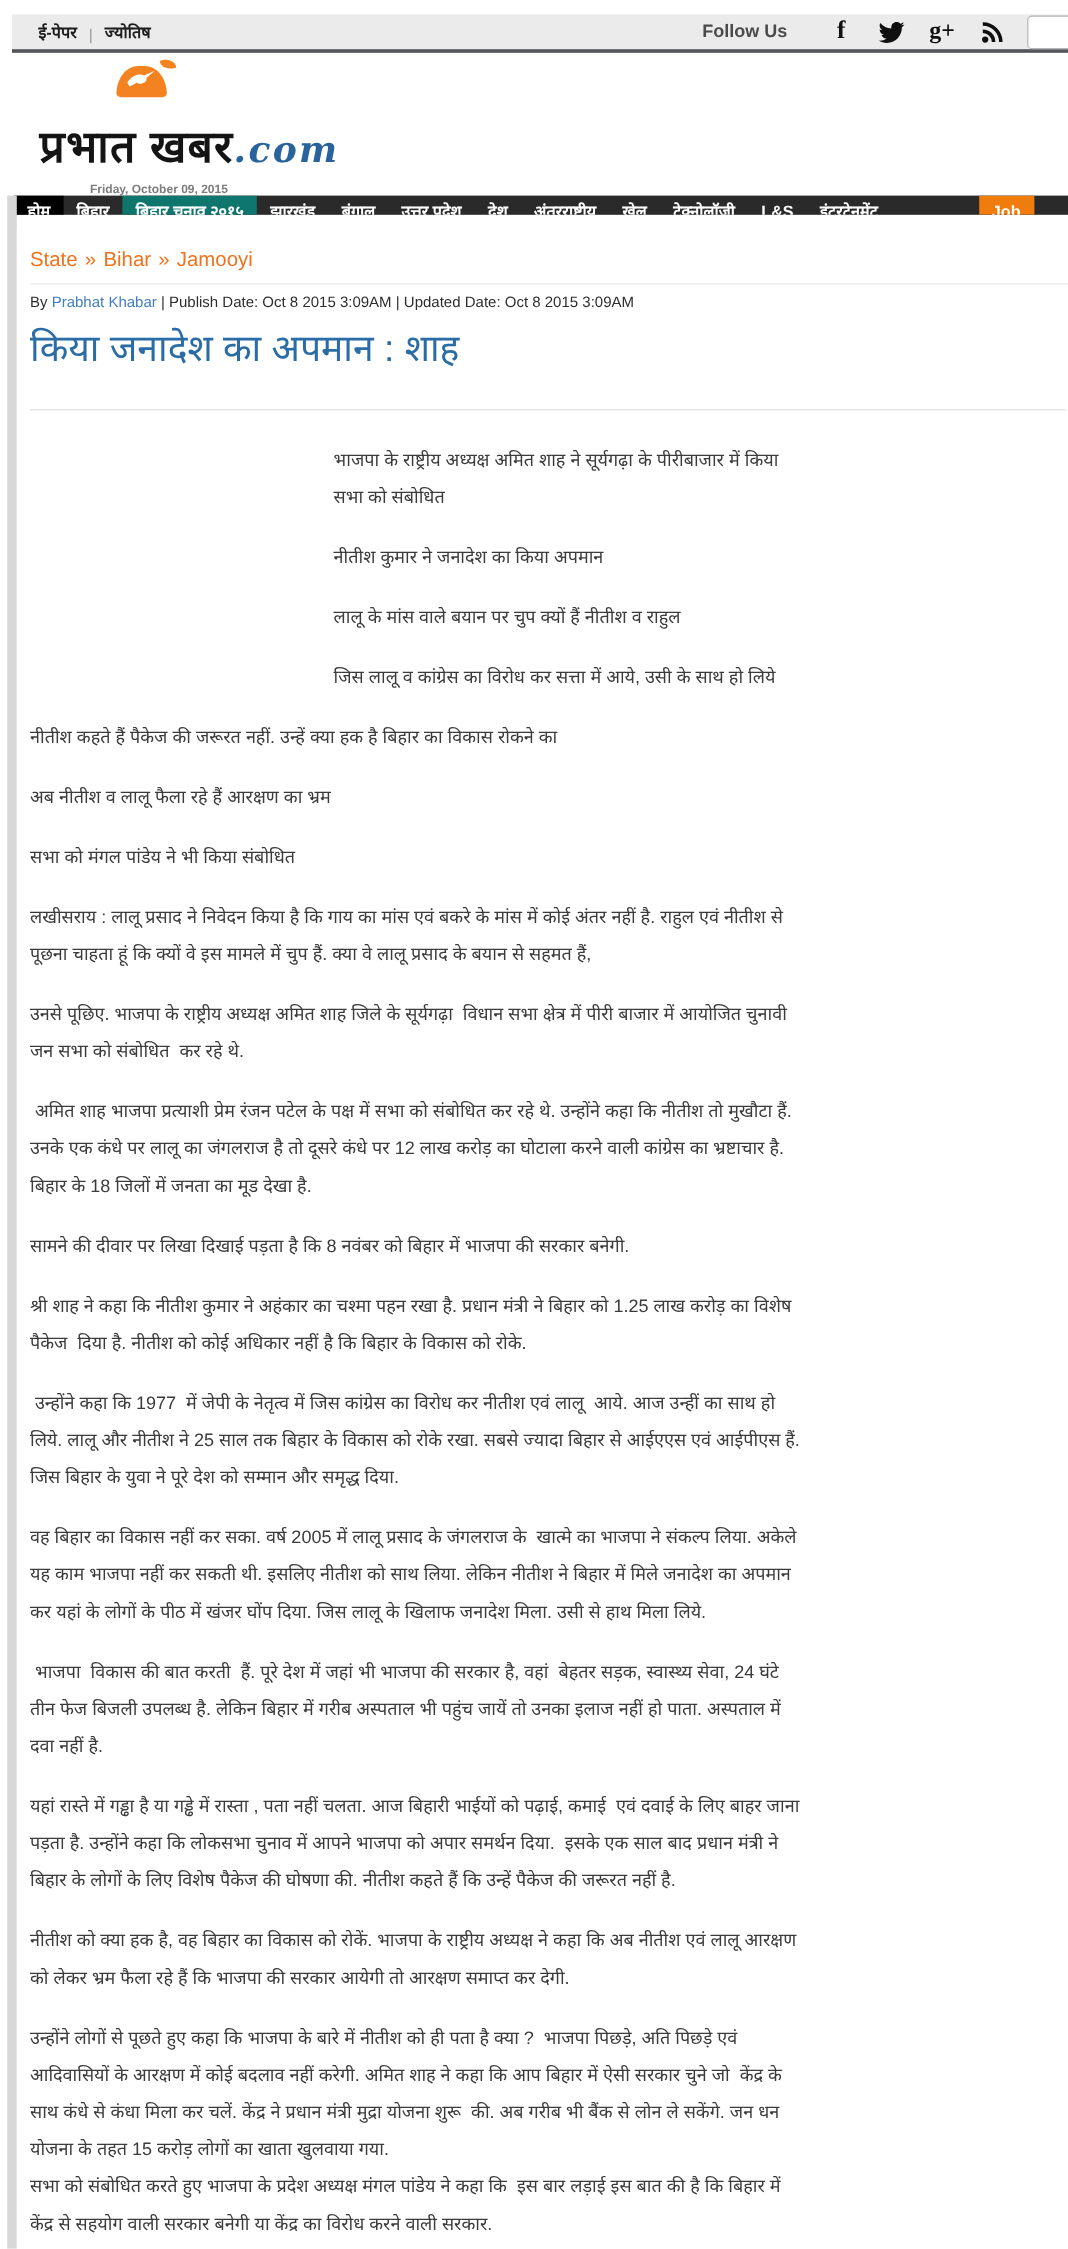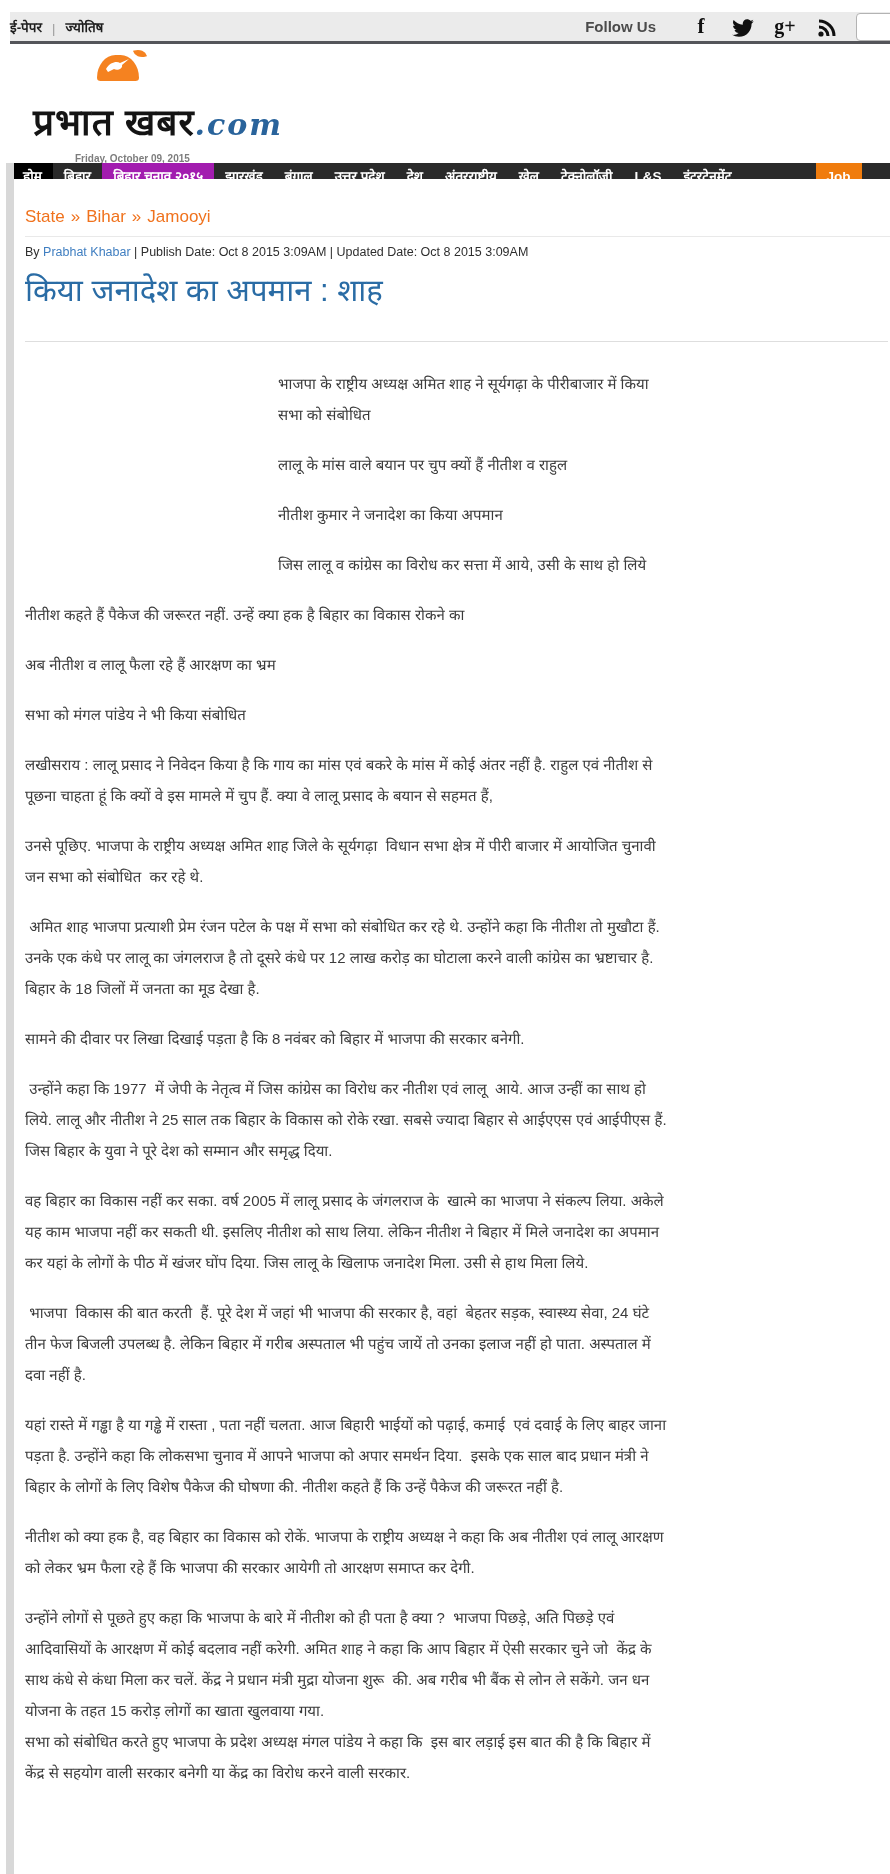--- a/index.html
+++ b/index.html
@@ -7,21 +7,21 @@
     width:890px;height:1874px;position:relative;overflow:hidden;
     background:#ffffff;
     font-family:"Liberation Sans","DejaVu Sans",sans-serif;
   }
   
   .topbar{
     position:absolute;left:10px;right:0;top:12px;height:29px;
     background:#ebebeb;border-bottom:3px solid #54555a;
     display:flex;align-items:center;
   }
-  .topbar-left{display:flex;align-items:flex-end;gap:10px;}
+  .topbar-left{padding-left:22px;display:flex;align-items:flex-end;gap:10px;}
   .topbar-left a{font-size:13.5px;font-weight:bold;color:#1e1e1e;text-decoration:none;}
   .tb-sep{color:#9a9a9a;font-size:13px;}
   .topbar-right{margin-left:auto;display:flex;align-items:center;}
   .follow{font-weight:bold;color:#4b4b4b;font-size:15px;margin-right:24px;}
   .social{width:42px;text-align:center;color:#101010;cursor:pointer;line-height:29px;}
   .social svg{vertical-align:middle;}
   .fb-glyph{font-size:21px;font-weight:bold;font-family:"Liberation Serif",serif;}
   .gp-glyph{font-size:20px;font-weight:bold;font-family:"Liberation Serif",serif;}
   .search-input{
     width:60px;height:24px;border:1px solid #b3b3b3;border-radius:4px;
@@ -111,21 +111,21 @@
     </span>
     <div class="logo-line"><span>प्रभात खबर</span><span class="logo-com">.com</span></div>
   </a>
   <div class="dateline">Friday, October 09, 2015</div>
 </div>
 
 <nav class="navbar">
 
 <a href="#" class="nav-item" style="background-color: rgb(0, 0, 0);">होम</a>
     <a href="#" class="nav-item">बिहार</a>
-    <a href="#" class="nav-item" style="background-color: #a21caf;">बिहार चुनाव २०१५</a>
+    <a href="#" class="nav-item" style="background-color: #0f766e;">बिहार चुनाव २०१५</a>
     <a href="#" class="nav-item">झारखंड</a>
     <a href="#" class="nav-item">बंगाल</a>
     <a href="#" class="nav-item">उत्तर प्रदेश</a>
     <a href="#" class="nav-item">देश</a>
     <a href="#" class="nav-item">अंतरराष्ट्रीय</a>
     <a href="#" class="nav-item">खेल</a>
     <a href="#" class="nav-item">टेक्नोलॉजी</a>
     <a href="#" class="nav-item">L&amp;S</a>
     <a href="#" class="nav-item">इंटरटेनमेंट</a>
     <a href="#" class="nav-item" style="background-color: #4d7c0f; margin-top: 20px;">Opinion</a>
@@ -139,30 +139,31 @@
     
   <span class="crumb"><a href="#" class="crumb-link">State</a><span class="sep">»</span></span><span class="crumb"><a href="#" class="crumb-link">Bihar</a><span class="sep">»</span></span><span class="crumb"><a href="#" class="crumb-link">Jamooyi</a></span></div>
   <hr class="rule">
   <div class="byline">
     <span>By </span><a href="#" class="author">Prabhat Khabar</a><span> | Publish Date: Oct 8 2015 3:09AM | Updated Date: Oct 8 2015 3:09AM</span>
   </div>
   <h1 class="headline">किया जनादेश का अपमान : शाह</h1>
   <div class="article">
 
   <p class="para indent">भाजपा के राष्ट्रीय अध्यक्ष अमित शाह ने सूर्यगढ़ा के पीरीबाजार में किया सभा को संबोधित</p>
+      <p class="para indent">नीतीश कुमार ने जनादेश का किया अपमान</p>
       <p class="para indent">लालू के मांस वाले बयान पर चुप क्यों हैं नीतीश व राहुल</p>
-      <p class="para indent">नीतीश कुमार ने जनादेश का किया अपमान</p>
       <p class="para indent">जिस लालू व कांग्रेस का विरोध कर सत्ता में आये, उसी के साथ हो लिये</p>
       <p class="para">नीतीश कहते हैं पैकेज की जरूरत नहीं. उन्हें क्या हक है बिहार का विकास रोकने का</p>
       <p class="para">अब नीतीश व लालू फैला रहे हैं आरक्षण का भ्रम</p>
       <p class="para">सभा को मंगल पांडेय ने भी किया संबोधित</p>
       <p class="para">लखीसराय : लालू प्रसाद ने निवेदन किया है कि गाय का मांस एवं बकरे के मांस में कोई अंतर नहीं है. राहुल एवं नीतीश से पूछना चाहता हूं कि क्यों वे इस मामले में चुप हैं. क्या वे लालू प्रसाद के बयान से सहमत हैं,</p>
       <p class="para">उनसे पूछिए. भाजपा के राष्ट्रीय अध्यक्ष अमित शाह जिले के सूर्यगढ़ा  विधान सभा क्षेत्र में पीरी बाजार में आयोजित चुनावी जन सभा को संबोधित  कर रहे थे.</p>
       <p class="para"> अमित शाह भाजपा प्रत्याशी प्रेम रंजन पटेल के पक्ष में सभा को संबोधित कर रहे थे. उन्होंने कहा कि नीतीश तो मुखौटा हैं. उनके एक कंधे पर लालू का जंगलराज है तो दूसरे कंधे पर 12 लाख करोड़ का घोटाला करने वाली कांग्रेस का भ्रष्टाचार है. बिहार के 18 जिलों में जनता का मूड देखा है.</p>
       <p class="para">सामने की दीवार पर लिखा दिखाई पड़ता है कि 8 नवंबर को बिहार में भाजपा की सरकार बनेगी.</p>
+      <p class="para">श्री शाह ने कहा कि नीतीश कुमार ने अहंकार का चश्मा पहन रखा है. प्रधान मंत्री ने बिहार को 1.25 लाख करोड़ का विशेष पैकेज  दिया है. नीतीश को कोई अधिकार नहीं है कि बिहार के विकास को रोके.</p>
       <p class="para"> उन्होंने कहा कि 1977  में जेपी के नेतृत्व में जिस कांग्रेस का विरोध कर नीतीश एवं लालू  आये. आज उन्हीं का साथ हो लिये. लालू और नीतीश ने 25 साल तक बिहार के विकास को रोके रखा. सबसे ज्यादा बिहार से आईएएस एवं आईपीएस हैं. जिस बिहार के युवा ने पूरे देश को सम्मान और समृद्ध दिया.</p>
       <p class="para">वह बिहार का विकास नहीं कर सका. वर्ष 2005 में लालू प्रसाद के जंगलराज के  खात्मे का भाजपा ने संकल्प लिया. अकेले यह काम भाजपा नहीं कर सकती थी. इसलिए नीतीश को साथ लिया. लेकिन नीतीश ने बिहार में मिले जनादेश का अपमान कर यहां के लोगों के पीठ में खंजर घोंप दिया. जिस लालू के खिलाफ जनादेश मिला. उसी से हाथ मिला लिये.</p>
       <p class="para"> भाजपा  विकास की बात करती  हैं. पूरे देश में जहां भी भाजपा की सरकार है, वहां  बेहतर सड़क, स्वास्थ्य सेवा, 24 घंटे तीन फेज बिजली उपलब्ध है. लेकिन बिहार में गरीब अस्पताल भी पहुंच जायें तो उनका इलाज नहीं हो पाता. अस्पताल में  दवा नहीं है.</p>
       <p class="para">यहां रास्ते में गड्ढा है या गड्ढे में रास्ता , पता नहीं चलता. आज बिहारी भाईयों को पढ़ाई, कमाई  एवं दवाई के लिए बाहर जाना पड़ता है. उन्होंने कहा कि लोकसभा चुनाव में आपने भाजपा को अपार समर्थन दिया.  इसके एक साल बाद प्रधान मंत्री ने बिहार के लोगों के लिए विशेष पैकेज की घोषणा की. नीतीश कहते हैं कि उन्हें पैकेज की जरूरत नहीं है.</p>
       <p class="para">नीतीश को क्या हक है, वह बिहार का विकास को रोकें. भाजपा के राष्ट्रीय अध्यक्ष ने कहा कि अब नीतीश एवं लालू आरक्षण को लेकर भ्रम फैला रहे हैं कि भाजपा की सरकार आयेगी तो आरक्षण समाप्त कर देगी.</p>
       <p class="para no-gap">उन्होंने लोगों से पूछते हुए कहा कि भाजपा के बारे में नीतीश को ही पता है क्या ?  भाजपा पिछड़े, अति पिछड़े एवं आदिवासियों के आरक्षण में कोई बदलाव नहीं करेगी. अमित शाह ने कहा कि आप बिहार में ऐसी सरकार चुने जो  केंद्र के साथ कंधे से कंधा मिला कर चलें. केंद्र ने प्रधान मंत्री मुद्रा योजना शुरू  की. अब गरीब भी बैंक से लोन ले सकेंगे. जन धन योजना के तहत 15 करोड़ लोगों का खाता खुलवाया गया.</p>
       <p class="para tight">सभा को संबोधित करते हुए भाजपा के प्रदेश अध्यक्ष मंगल पांडेय ने कहा कि  इस बार लड़ाई इस बात की है कि बिहार में केंद्र से सहयोग वाली सरकार बनेगी या केंद्र का विरोध करने वाली सरकार.</p>
     </div>
 </div>
 

